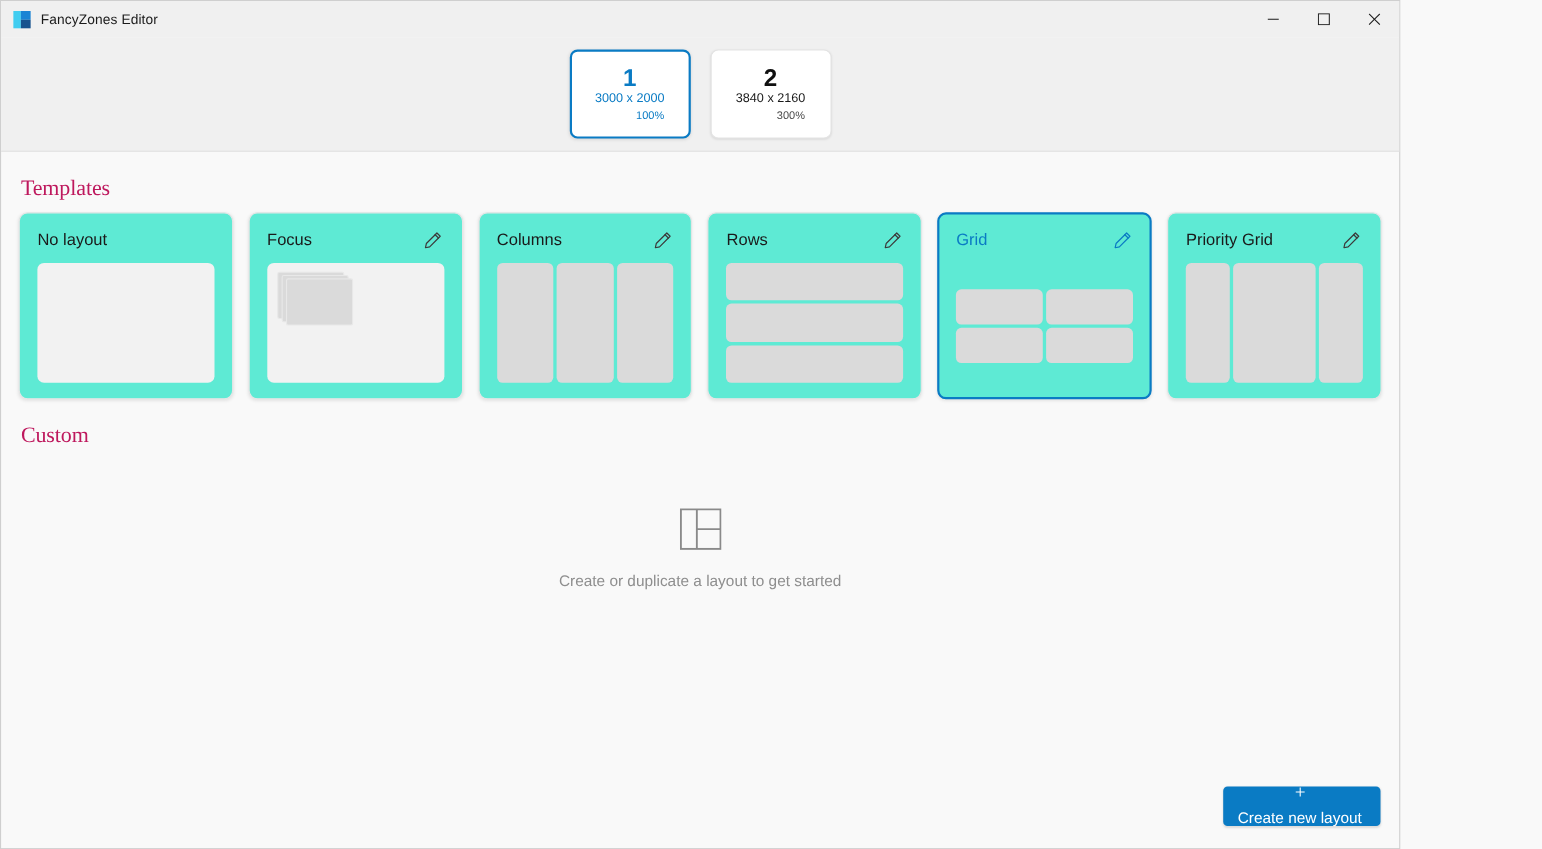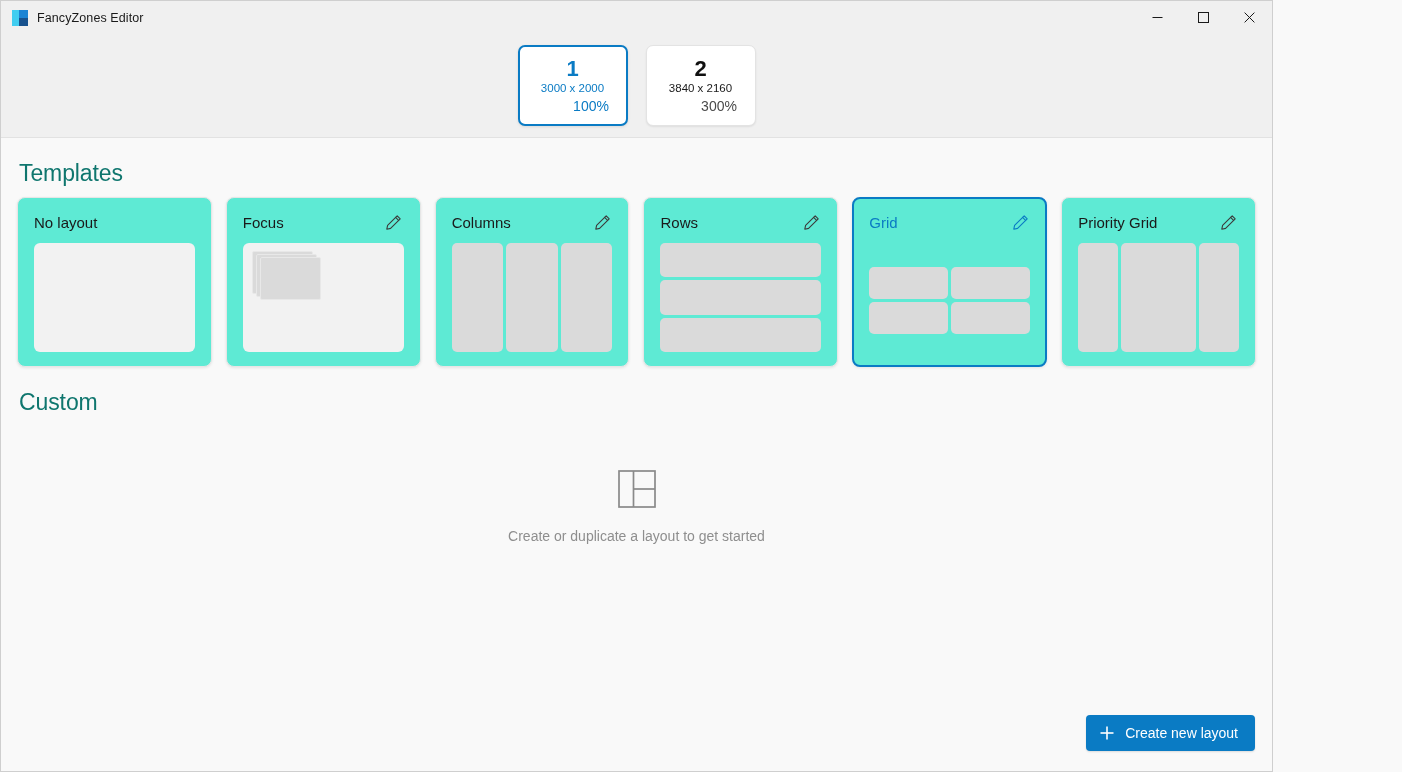--- a/index.html
+++ b/index.html
@@ -98,41 +98,42 @@
     font-weight: 700;
     line-height: 1.05;
     color: #101010;
   }
   .mon-res {
     font-size: 11.5px;
     color: #1a1a1a;
     line-height: 1.2;
   }
   .mon-scale {
-    font-size: 14px;
+    font-size: 10px;
     color: #4a4a4a;
     line-height: 1.2;
     margin-left: 37px;
   }
   .monitor.selected .mon-num,
   .monitor.selected .mon-res,
   .monitor.selected .mon-scale { color: #0a7bc4; }
 
   
   .content {
     flex: 1 1 auto;
     position: relative;
     padding: 0 16px;
     overflow: hidden;
   }
   .section-title {
-    font-size: 23px;
+    font-size: 20px;
     font-weight: 400;
-    color: #0f766e;
+    color: #be185d;
     letter-spacing: -.1px;
+    font-family: Liberation Serif, serif;
   }
   .tpl-title { padding: 22px 0 10px 2px; }
   .cst-title { padding: 22px 0 0 2px; }
 
   
   .cards {
     display: flex;
     gap: 14px;
   }
   .card {
@@ -247,20 +248,21 @@
     border: none;
     border-radius: 4px;
     padding: 0 17px 0 13px;
     display: flex;
     align-items: center;
     gap: 10px;
     font-size: 14px;
     font-family: "Liberation Sans", sans-serif;
     cursor: pointer;
     box-shadow: 0 1px 2px rgba(0,0,0,.12);
+    flex-direction: column;
   }
   .plus-icon { width: 16px; height: 16px; display: block; }
 </style>
 </head>
 <body>
 
 <div class="window">
 
   <div class="titlebar">
     <div class="title-left">

